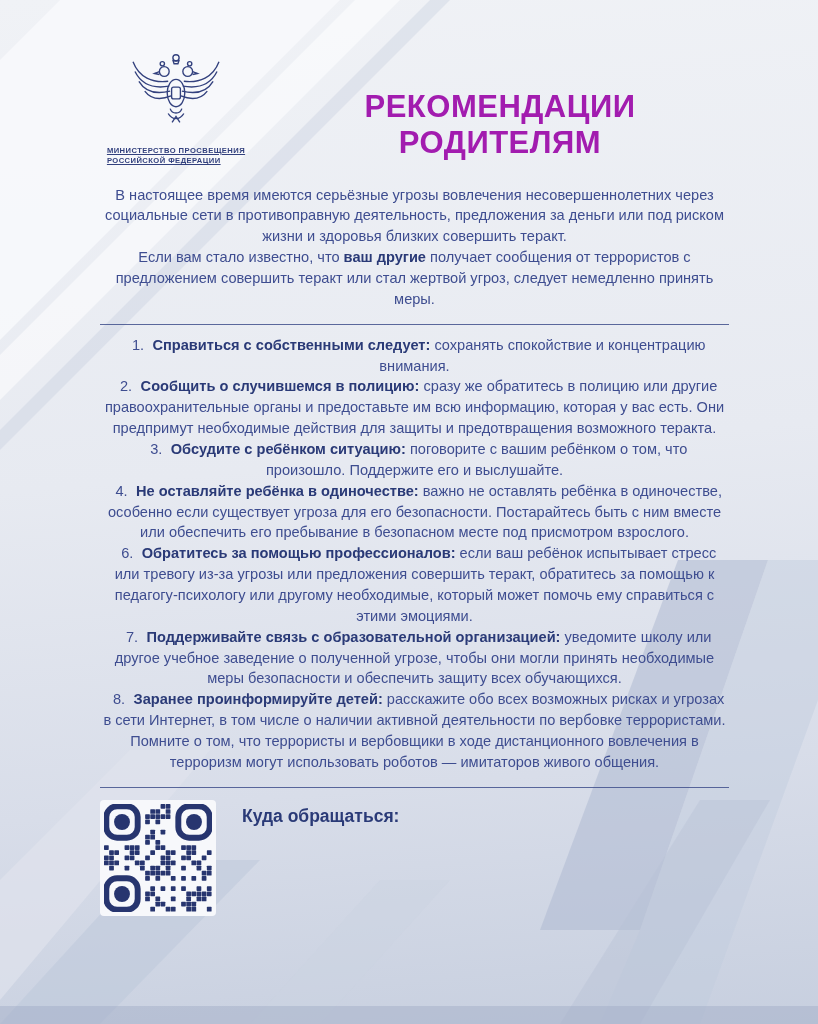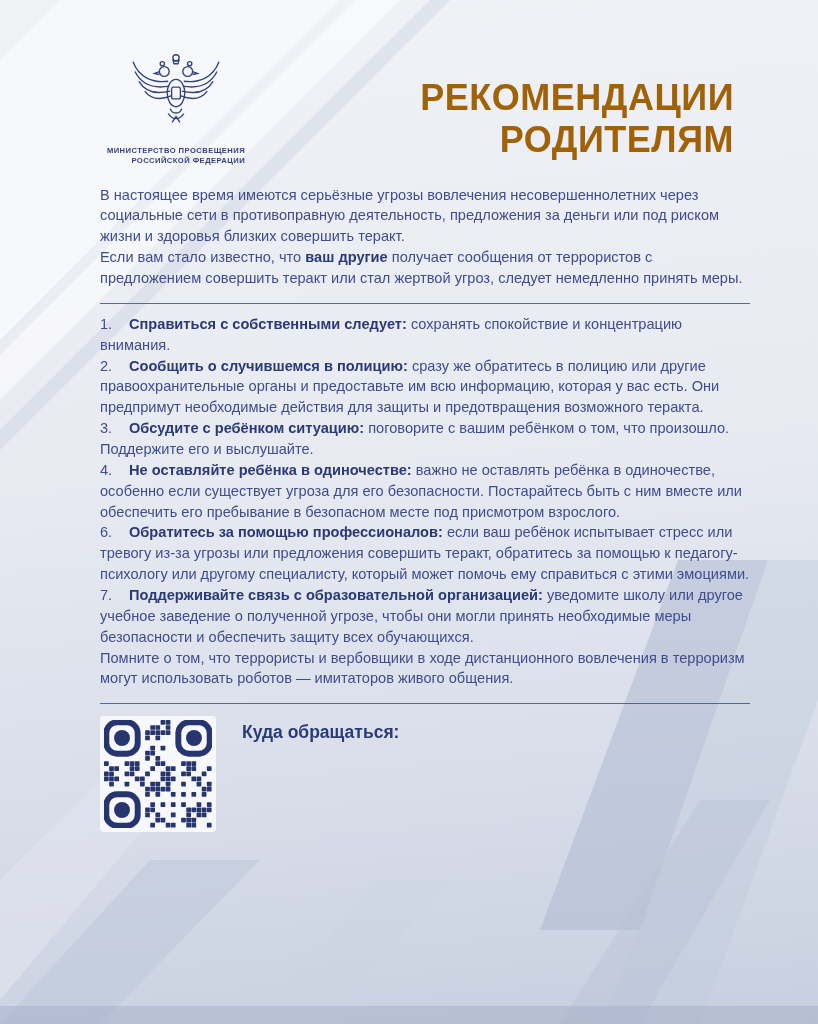--- a/index.html
+++ b/index.html
@@ -8,27 +8,27 @@
     font-family:"Liberation Sans","DejaVu Sans",sans-serif;
     position:relative;overflow:hidden;
     background:linear-gradient(175deg,#f0f2f6 0%,#e7eaf1 45%,#d8dde9 75%,#c7cfdf 100%);
   }
   .bg-decor{position:absolute;inset:0;pointer-events:none;}
   .page{position:relative;z-index:2;width:818px;height:1024px;}
 
   
   .header{display:flex;align-items:flex-end;padding:52px 84px 0 96px;}
   .ministry{width:160px;display:flex;flex-direction:column;align-items:center;}
-  .ministry-name{margin-top:6px;text-align:right;font-size:7.6px;letter-spacing:.45px;
-    line-height:1.35;color:#33417e;font-weight:bold;}
-  .doc-title{flex:1;text-align:right;margin:0 0 6px 10px;
-    font-size:36px;font-weight:bold;letter-spacing:.5px;color:#a16207;}
+  .ministry-name{margin-top:6px;text-align:left;font-size:7.6px;letter-spacing:.45px;
+    line-height:1.35;color:#33417e;font-weight:bold;text-decoration:underline;}
+  .doc-title{flex:1;text-align:center;margin:0 0 6px 10px;
+    font-size:31px;font-weight:bold;letter-spacing:.5px;color:#a21caf;}
 
   
-  .content{margin:18px 68px 0 100px;color:#3e4d90;font-size:14.6px;line-height:1.43;}
+  .content{margin:18px 89px 0 100px;color:#3e4d90;font-size:14.6px;line-height:1.43;text-align:center;}
   .content p{margin:0;}
   .para-gap{margin-top:13px !important;}
   b,.bold{color:#2a3a77;font-weight:bold;}
   .divider{border:none;border-top:1.5px solid #41508c;margin:14px 0 10px 0;opacity:.85;}
 
   .item .num{display:inline-block;min-width:29px;}
 
   
   .footer{display:flex;align-items:flex-start;margin:12px 82px 0 100px;}
   .qr{width:116px;height:116px;background:#f7f8fb;border-radius:4px;padding:4px;box-sizing:border-box;flex:none;}
@@ -101,22 +101,23 @@
 
     <p><span>Если вам стало известно, что </span><b>ваш другие</b><span> получает сообщения от террористов с предложением совершить теракт или стал жертвой угроз, следует немедленно принять меры.</span></p>
 
     <hr class="divider">
 
     <div>
       <p class="item"><span class="num">1.</span><b>Справиться с собственными следует:</b><span> сохранять спокойствие и концентрацию внимания.</span></p>
       <p class="item"><span class="num">2.</span><b>Сообщить о случившемся в полицию:</b><span> сразу же обратитесь в полицию или другие правоохранительные органы и предоставьте им всю информацию, которая у вас есть. Они предпримут необходимые действия для защиты и предотвращения возможного теракта.</span></p>
       <p class="item"><span class="num">3.</span><b>Обсудите с ребёнком ситуацию:</b><span> поговорите с вашим ребёнком о том, что произошло. Поддержите его и выслушайте.</span></p>
       <p class="item"><span class="num">4.</span><b>Не оставляйте ребёнка в одиночестве:</b><span> важно не оставлять ребёнка в одиночестве, особенно если существует угроза для его безопасности. Постарайтесь быть с ним вместе или обеспечить его пребывание в безопасном месте под присмотром взрослого.</span></p>
-      <p class="item"><span class="num">6.</span><b>Обратитесь за помощью профессионалов:</b><span> если ваш ребёнок испытывает стресс или тревогу из-за угрозы или предложения совершить теракт, обратитесь за помощью к педагогу-психологу или другому специалисту, который может помочь ему справиться с этими эмоциями.</span></p>
+      <p class="item"><span class="num">6.</span><b>Обратитесь за помощью профессионалов:</b><span> если ваш ребёнок испытывает стресс или тревогу из-за угрозы или предложения совершить теракт, обратитесь за помощью к педагогу-психологу или другому необходимые, который может помочь ему справиться с этими эмоциями.</span></p>
       <p class="item"><span class="num">7.</span><b>Поддерживайте связь с образовательной организацией:</b><span> уведомите школу или другое учебное заведение о полученной угрозе, чтобы они могли принять необходимые меры безопасности и обеспечить защиту всех обучающихся.</span></p>
+      <p class="item"><span class="num">8.</span><b>Заранее проинформируйте детей:</b><span> расскажите обо всех возможных рисках и угрозах в сети Интернет, в том числе о наличии активной деятельности по вербовке террористами.</span></p>
     </div>
 
     <p>Помните о том, что террористы и вербовщики в ходе дистанционного вовлечения в терроризм могут использовать роботов — имитаторов живого общения.</p>
 
     <hr class="divider">
   </div>
 
   <div class="footer">
     <div class="qr">
       <svg viewBox="0 0 100 100" xmlns="http://www.w3.org/2000/svg">

